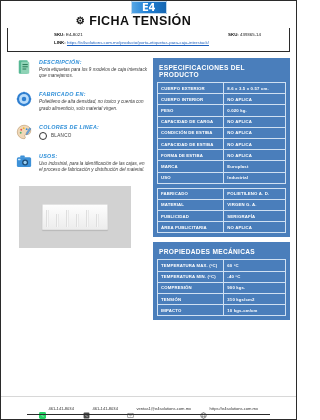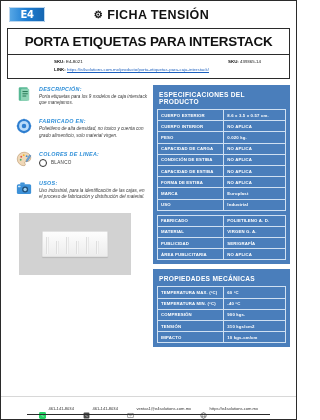--- a/index.html
+++ b/index.html
@@ -17,20 +17,21 @@
     box-sizing:border-box;
     background:#fff;
   }
 
   
   .header{
     height:27px;
     display:flex;align-items:center;
     padding:0 8px;
     box-sizing:border-box;
+    flex-direction:column;
   }
   .logo{
     width:36px;height:15px;
     background:linear-gradient(90deg,#5aa9e6 0%,#1f7fd4 45%,#1565b0 100%);
     border-radius:1px;
     display:flex;align-items:center;justify-content:center;
     color:#fff;font-weight:bold;font-size:10px;
     letter-spacing:-0.5px;
     font-family:"DejaVu Sans", sans-serif;
     box-shadow:0 0 0 1px #bdd7ee inset;
@@ -202,23 +203,20 @@
 <div class="page">
 
   <div class="header">
     <div class="logo">E4</div>
     <div class="header-title">
       <span class="gear-glyph">⚙</span>
       <span>FICHA TENSIÓN</span>
     </div>
   </div>
 
-  <div class="title-band">
-    <h1>PORTA ETIQUETAS PARA INTERSTACK</h1>
-  </div>
 
   <div class="sku-block">
     <div class="sku-row">
       <div class="sku-left">
         <span class="lbl">SKU:</span>
         <span>E4-8021</span>
       </div>
       <div class="sku-right">
         <span class="lbl">SKU:</span>
         <span>439365-14</span>

